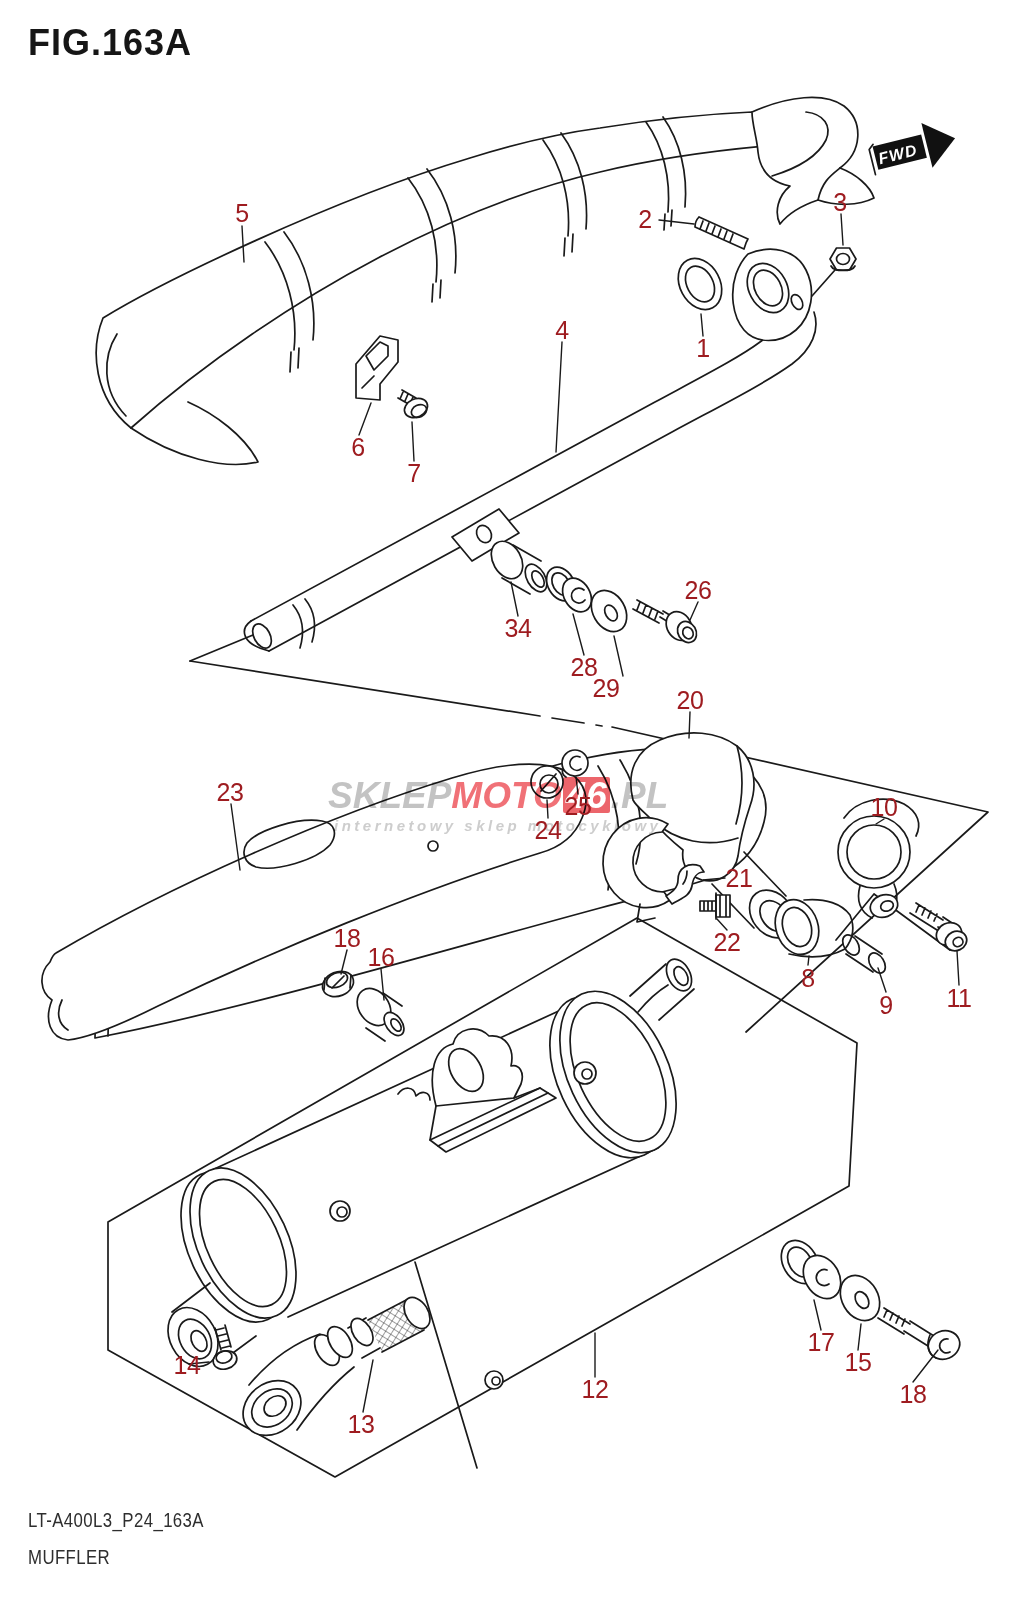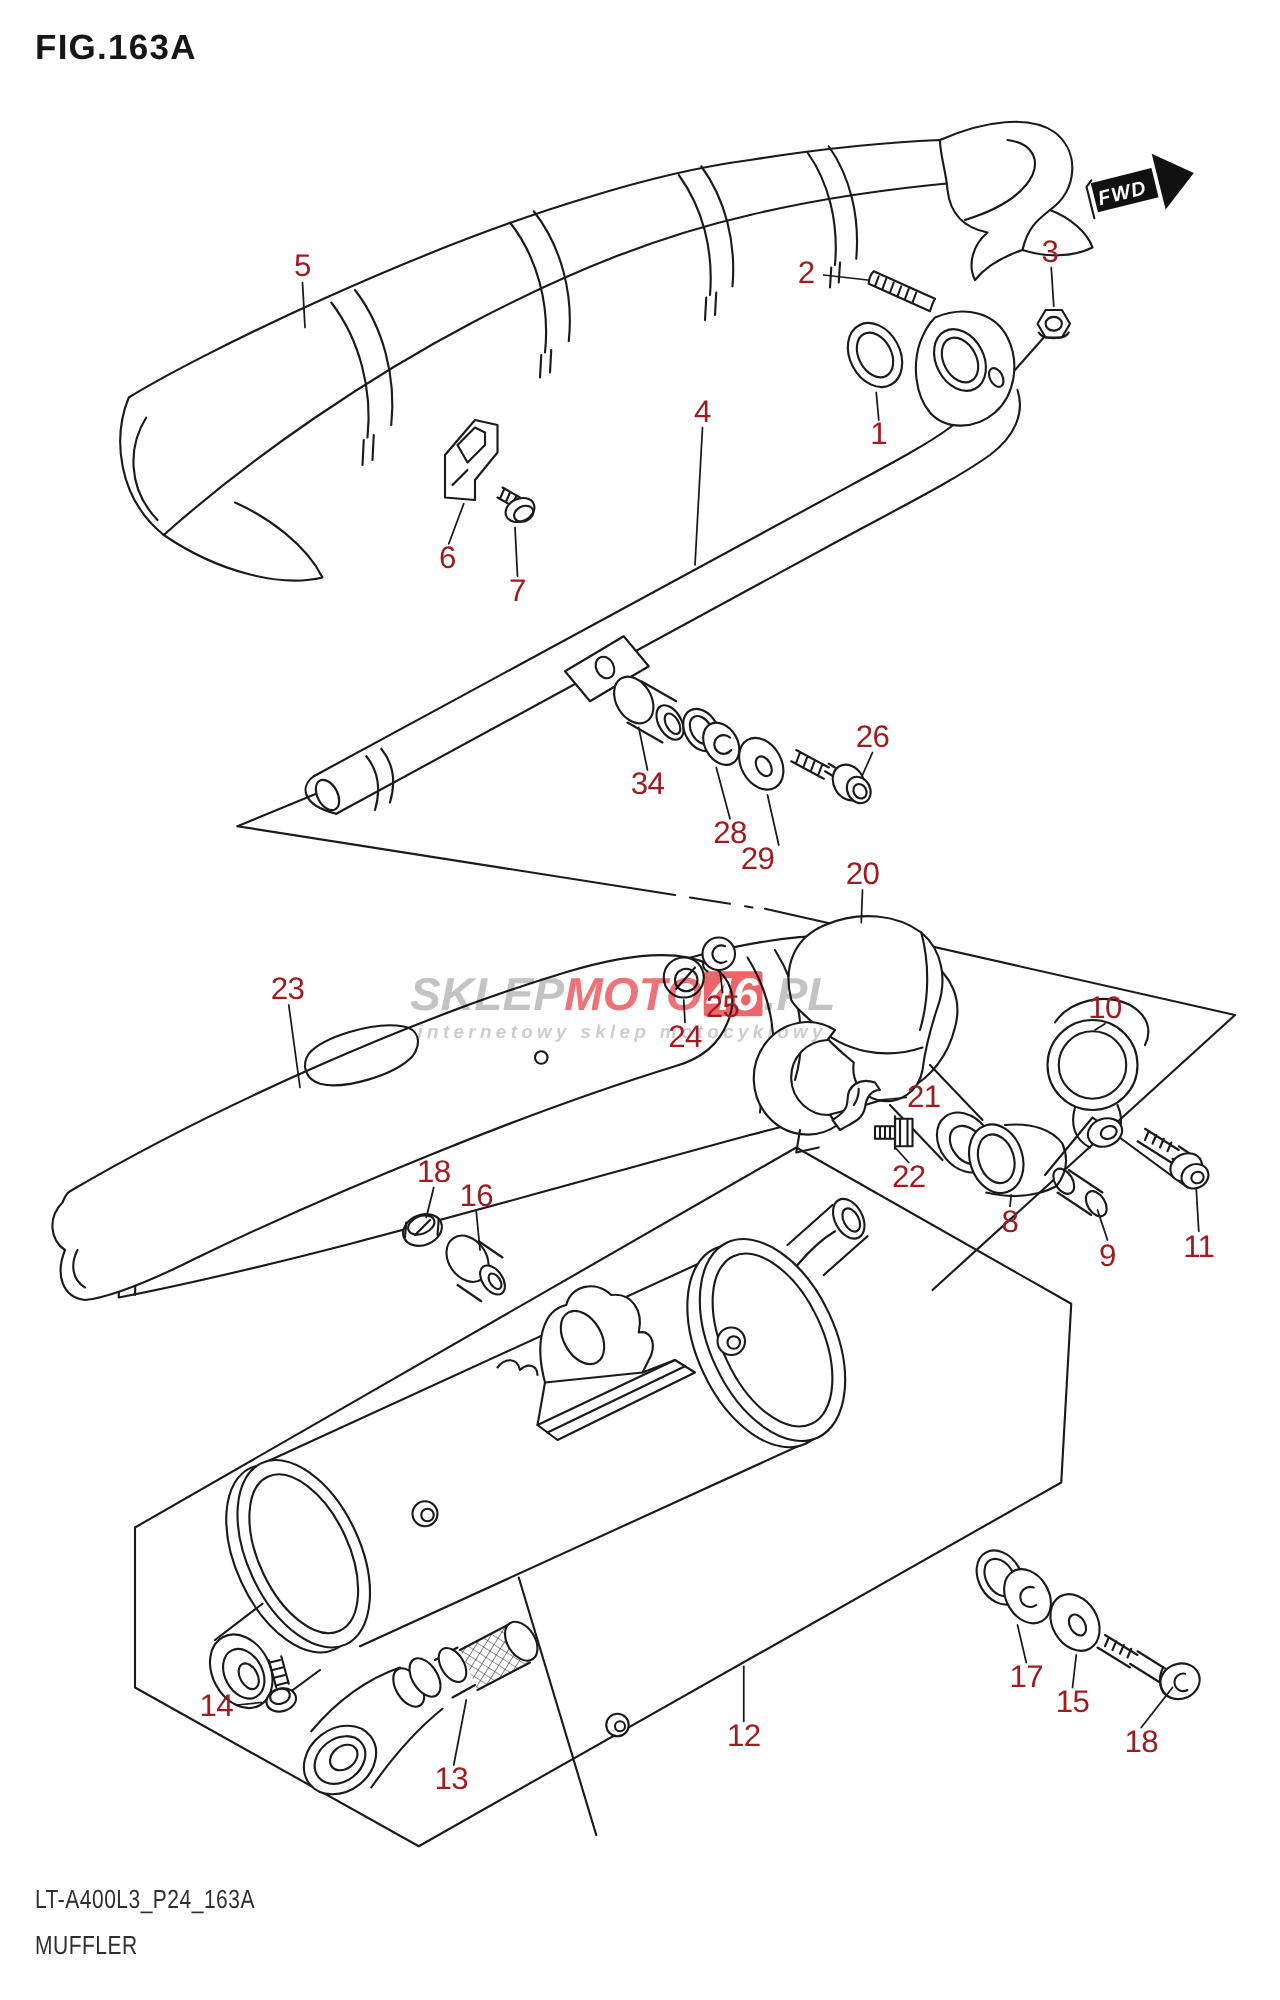--- a/index.html
+++ b/index.html
@@ -11,21 +11,21 @@
     --wm-tag:#c8c8c8;
   }
   html,body{margin:0;padding:0;background:#888;}
   .page{
     position:relative;width:1024px;height:1600px;margin:0 auto;
     background:#ffffff;overflow:hidden;
     font-family:"Liberation Sans", sans-serif;
   }
   .fig-title{
     position:absolute;left:28px;top:22px;
-    font-size:28px;font-weight:800;color:#161616;letter-spacing:1px;
+    font-size:36px;font-weight:800;color:#161616;letter-spacing:1px;
   }
   svg.art{position:absolute;left:0;top:0;}
   .watermark{
     position:absolute;left:328px;top:777px;width:400px;
     mix-blend-mode:multiply;opacity:.9;pointer-events:none;
     font-style:italic;font-weight:700;white-space:nowrap;
   }
   .wm-main{font-size:37px;letter-spacing:0px;line-height:1;}
   .wm-gray{color:var(--wm-gray);}
   .wm-red{color:var(--wm-red);}
@@ -328,21 +328,21 @@
       <div class="part-label" style="left: 562px; top: 330px;">4</div>
       <div class="part-label" style="left: 242px; top: 213px;">5</div>
       <div class="part-label" style="left: 358px; top: 447px;">6</div>
       <div class="part-label" style="left: 414px; top: 473px;">7</div>
       <div class="part-label" style="left: 808px; top: 978px;">8</div>
       <div class="part-label" style="left: 886px; top: 1005px;">9</div>
       <div class="part-label" style="left: 884px; top: 807px;">10</div>
       <div class="part-label" style="left: 959px; top: 998px;">11</div>
       <div class="part-label" style="left: 595px; top: 1389px;">12</div>
       <div class="part-label" style="left: 361px; top: 1424px;">13</div>
-      <div class="part-label" style="left: 173px; top: 1365px;">14</div>
+      <div class="part-label" style="left: 187px; top: 1365px;">14</div>
       <div class="part-label" style="left: 858px; top: 1362px;">15</div>
       <div class="part-label" style="left: 381px; top: 957px;">16</div>
       <div class="part-label" style="left: 821px; top: 1342px;">17</div>
       <div class="part-label" style="left: 913px; top: 1394px;">18</div>
       <div class="part-label" style="left: 347px; top: 938px;">18</div>
       <div class="part-label" style="left: 690px; top: 700px;">20</div>
       <div class="part-label" style="left: 739px; top: 878px;">21</div>
       <div class="part-label" style="left: 727px; top: 942px;">22</div>
       <div class="part-label" style="left: 230px; top: 792px; text-align: center;">23</div>
       <div class="part-label" style="left: 548px; top: 830px;">24</div>

